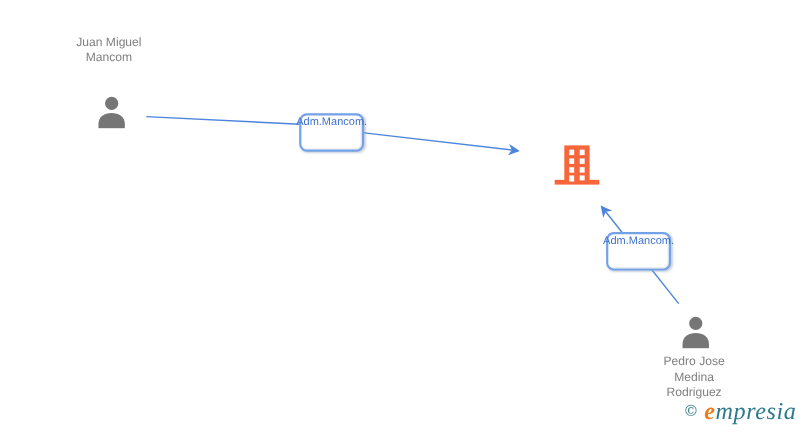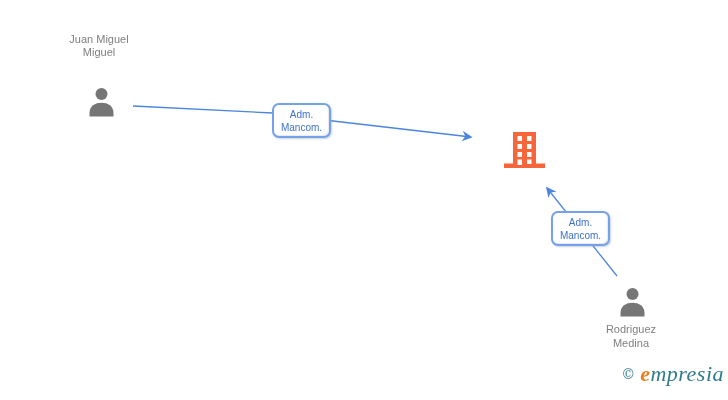--- a/index.html
+++ b/index.html
@@ -15,21 +15,21 @@
   .node-label div{white-space:nowrap;}
   .company-label{font-weight:bold;color:#6e6e6e;line-height:13px;}
   .icon-wrap{position:absolute;}
   .person-fill{fill:#767676;}
   .building-fill{fill:#f7653a;}
   .window-fill{fill:#ffffff;}
   .edge-label-box{
     position:absolute;width:59px;height:35px;background:#ffffff;
     border:2px solid #74a2e8;border-radius:7px;box-sizing:border-box;
     color:#3d72cc;font-size:10px;line-height:13px;text-align:center;
-    display:flex;flex-direction:column;justify-content:center;
+    display:flex;flex-direction:row;justify-content:center;
     box-shadow:1px 1px 2px rgba(140,155,180,0.45), inset -1px -1px 1px rgba(150,160,180,0.25);
   }
   .watermark{
     position:absolute;right:4px;bottom:5px;display:flex;align-items:center;gap:5px;
   }
   .copyright{
     color:#3e7f90;font-size:14px;line-height:14px;
     font-family:"DejaVu Serif", serif;
   }
   .brand{
@@ -48,21 +48,21 @@
       <marker id="arrow" viewBox="0 0 10 10" refX="8.5" refY="5" markerWidth="9" markerHeight="8" orient="auto">
         <path d="M0,0 L10,5 L0,10 L3,5 Z" fill="#4c86dc"></path>
       </marker>
     </defs>
     <path d="M133,106 L273,113 L333,121 L471,137" fill="none" stroke="#4c86dc" stroke-width="1.3" marker-end="url(#arrow)"></path>
     <path d="M617,276 L547,188" fill="none" stroke="#4c86dc" stroke-width="1.3" marker-end="url(#arrow)"></path>
   </svg>
 
   <div class="node-label" style="left:39px;top:33px;width:120px;">
     <div>Juan Miguel</div>
-    <div>Miguel</div>
+    <div>Mancom</div>
   </div>
   <div class="icon-wrap" style="left:88px;top:87px;">
     <svg width="27" height="30" viewBox="0 0 27 30">
       <circle class="person-fill" cx="13.5" cy="7" r="6"></circle>
       <path class="person-fill" d="M1.5,29.5 L1.5,26 C1.5,19 7,15.8 13.5,15.8 C20,15.8 25.5,19 25.5,26 L25.5,29.5 Z"></path>
     </svg>
   </div>
 
   <div class="icon-wrap" style="left:504px;top:132px;">
     <svg width="41" height="36" viewBox="0 0 41 36">
@@ -79,22 +79,23 @@
     </svg>
   </div>
 
   <div class="icon-wrap" style="left:619px;top:287px;">
     <svg width="27" height="30" viewBox="0 0 27 30">
       <circle class="person-fill" cx="13.5" cy="7" r="6"></circle>
       <path class="person-fill" d="M1.5,29.5 L1.5,26 C1.5,19 7,15.8 13.5,15.8 C20,15.8 25.5,19 25.5,26 L25.5,29.5 Z"></path>
     </svg>
   </div>
   <div class="node-label" style="left:571px;top:322px;width:120px;line-height:14px;">
+    <div>Pedro Jose</div>
+    <div>Medina</div>
     <div>Rodriguez</div>
-    <div>Medina</div>
   </div>
 
   <div class="edge-label-box" style="left:272px;top:103px;">
     <div>Adm.</div>
     <div>Mancom.</div>
   </div>
 
   <div class="edge-label-box" style="left:551px;top:211px;">
     <div>Adm.</div>
     <div>Mancom.</div>

